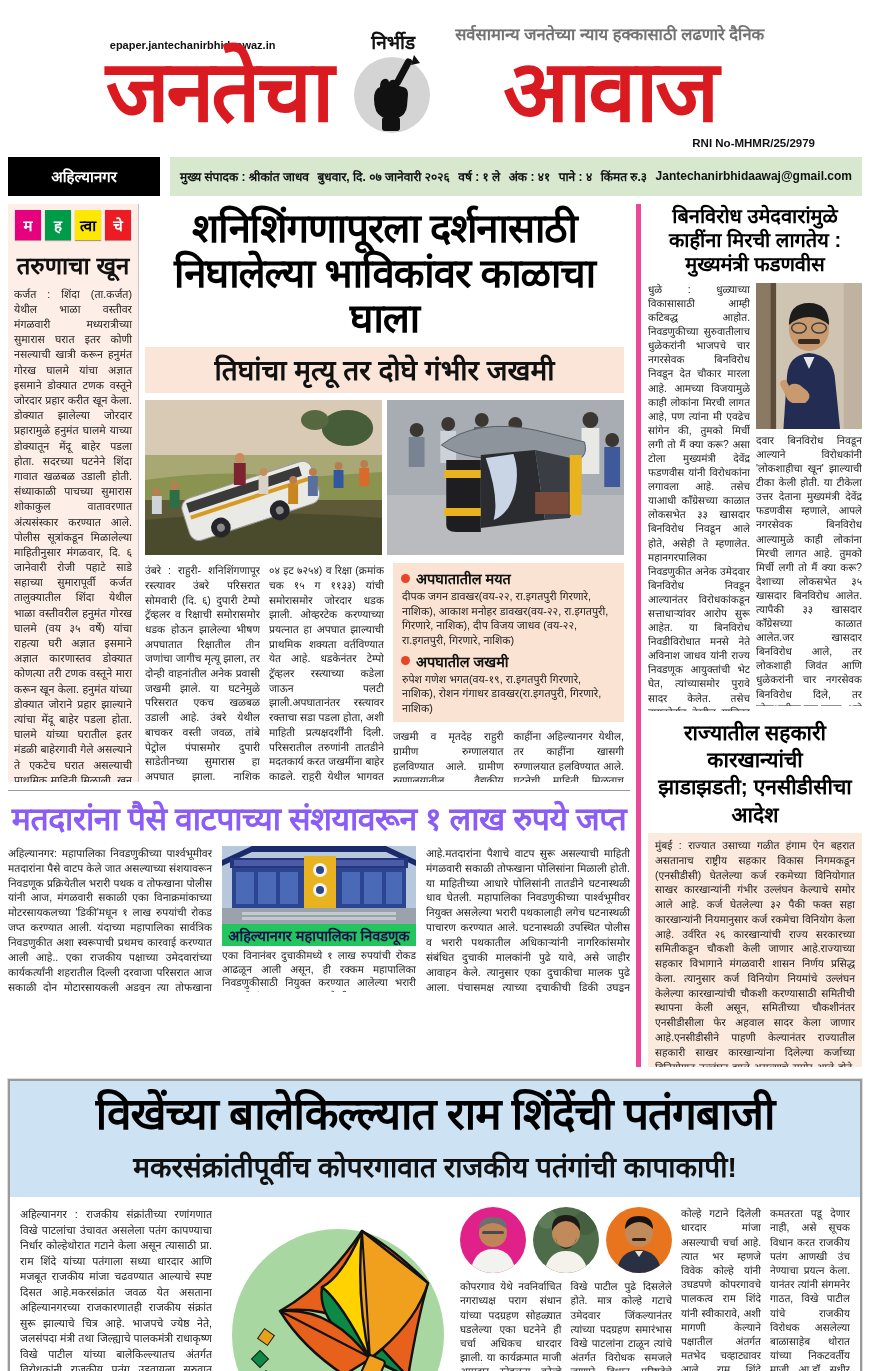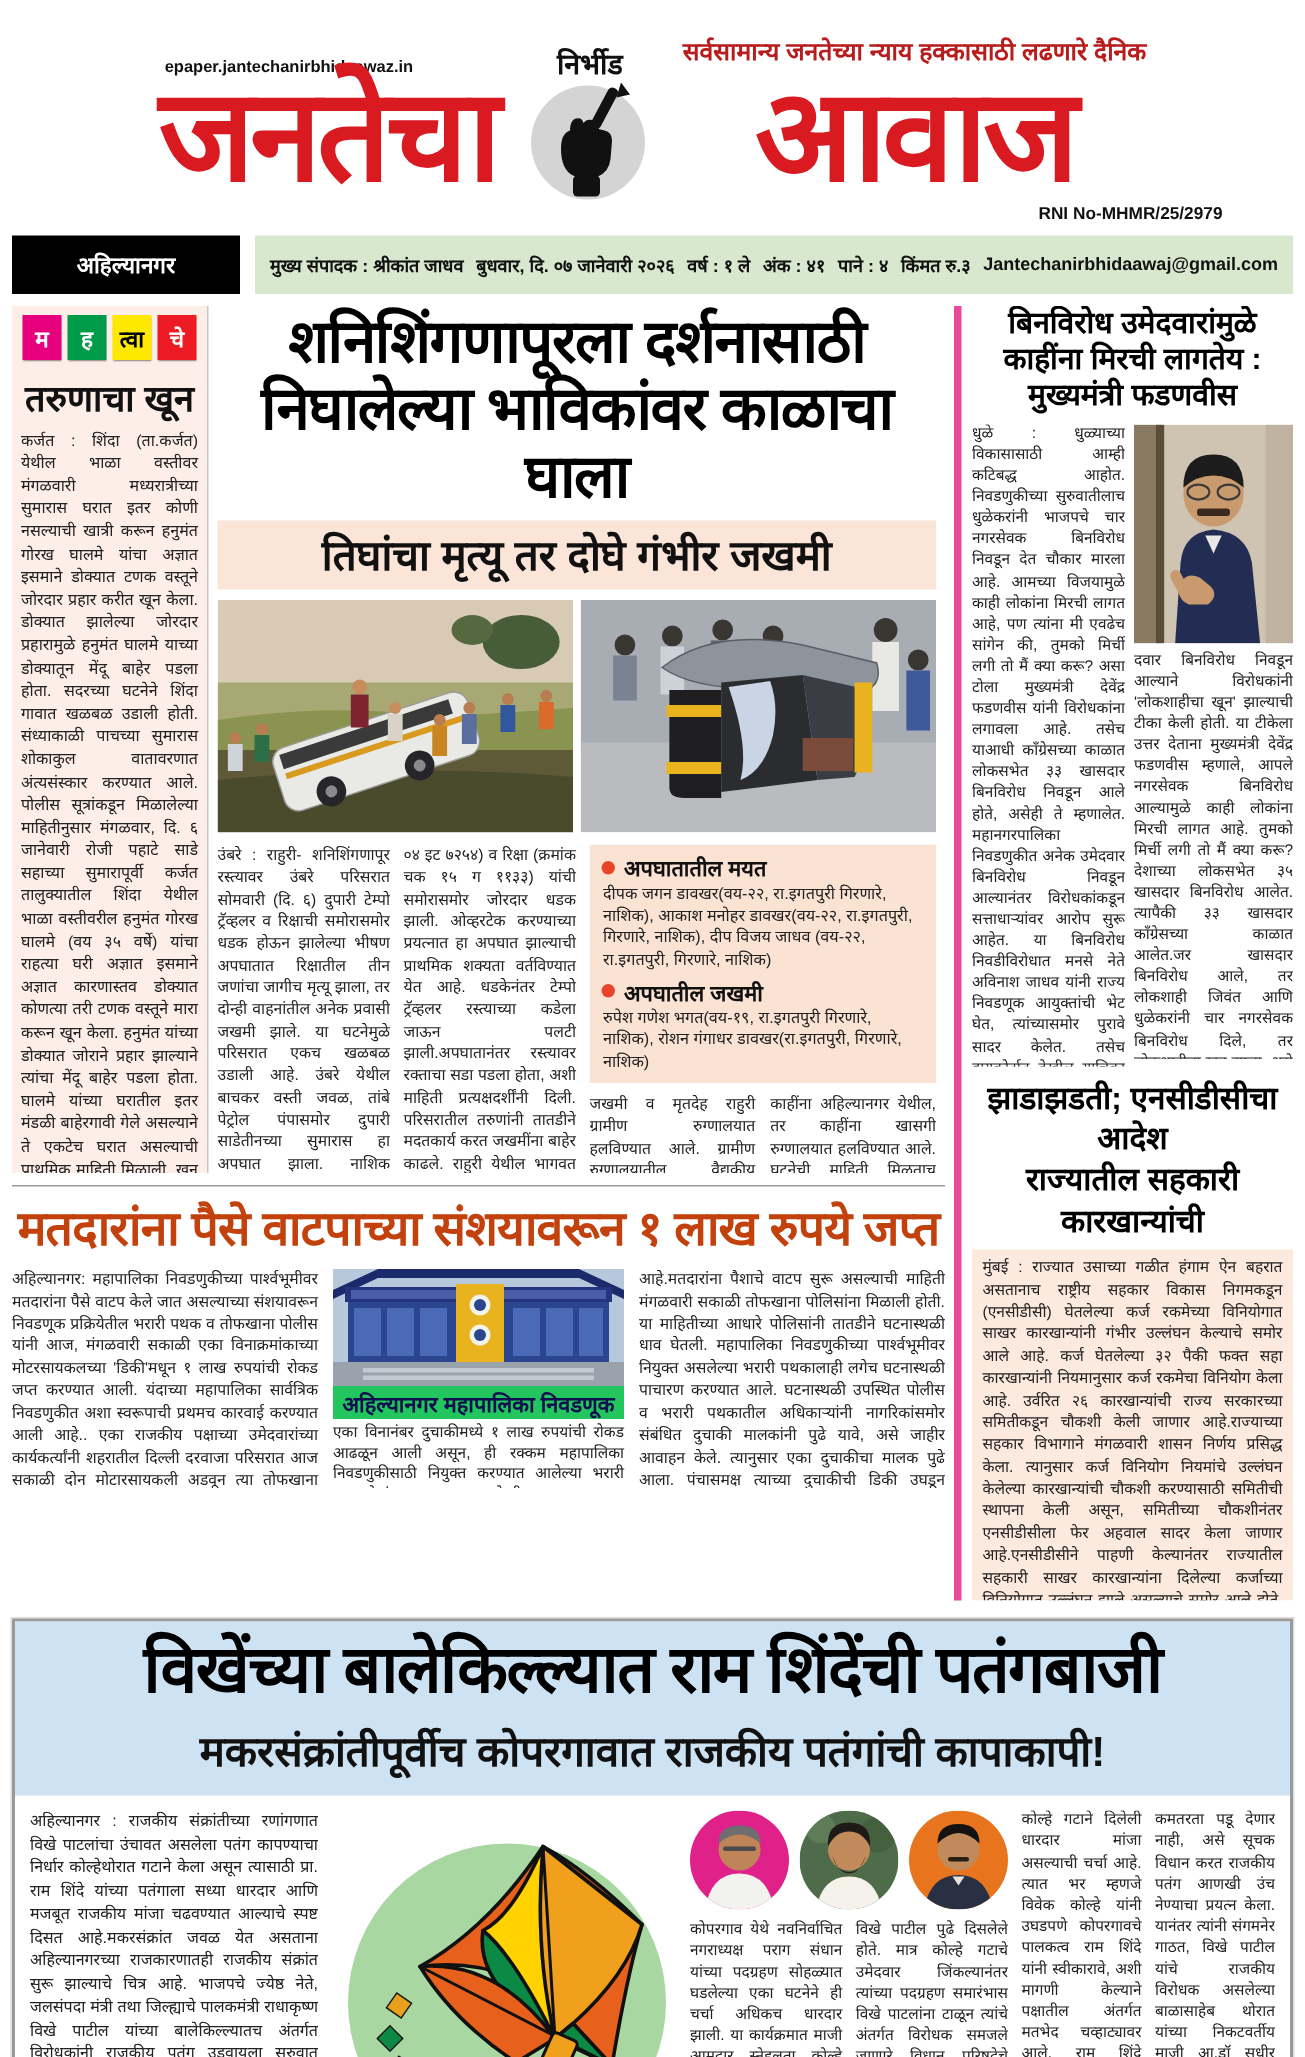--- a/index.html
+++ b/index.html
@@ -11,21 +11,21 @@
   .masthead { display:flex; justify-content:center; align-items:flex-end; padding-top:22px; gap:16px; }
   .mast-left { display:flex; flex-direction:column; align-items:flex-start; }
   .epaper-url { font-size:11px; font-weight:700; color:#111; margin:0 0 0 4px; }
   .logo-red { color:#da1a21; font-weight:800; font-size:86px; line-height:0.95; letter-spacing:-3px; }
   .mast-center { display:flex; flex-direction:column; align-items:center; width:92px; position:relative;font-family:Liberation Serif, serif; }
   .nirbhid { font-weight:800; font-size:19px; color:#111; z-index:2; }
   .fist-wrap { width:78px; height:82px; margin-top:-4px; position:relative; }
   .fist-circle { position:absolute; left:0; top:6px; width:76px; height:76px; border-radius:50%; background:#d4d4d4; }
   .fist-wrap svg { position:absolute; left:4px; top:0; }
   .mast-right { display:flex; flex-direction:column; align-items:center; }
-  .tagline { font-size:16.5px; font-weight:700; color:#b91c1c; margin-bottom:6px; white-space:nowrap; }
+  .tagline { font-size:16.5px; font-weight:700; color:#737373; margin-bottom:6px; white-space:nowrap; }
   .rni-row { width:760px; margin:4px auto 0; text-align:right; font-size:11.5px; font-weight:700; color:#111; }
 
   
   .infobar { display:flex; margin:8px 8px 0; height:39px; }
   .region-box { background:#000; color:#fff; font-weight:700; width:152px; display:flex; align-items:center; justify-content:center; font-size:15px; flex:none; }
   .info-green { flex:1; background:#d7e8cf; display:flex; align-items:center; justify-content:space-between; padding:0 10px; font-size:12px; font-weight:700; margin-left:10px; color:#111; white-space:nowrap; }
 
   
   .main { display:flex; margin:8px 8px 0; align-items:stretch; }
   .left-zone { width:622px; flex:none; }
@@ -50,21 +50,21 @@
   .lead-right { flex:1; overflow:hidden; }
   .casualty-box { background:#fbe3d3; padding:5px 8px 4px; }
   .cb-row { margin-bottom:3px; }
   .cb-title { font-weight:800; font-size:14.5px; color:#111; display:flex; align-items:center; gap:6px; }
   .bullet { width:9px; height:9px; border-radius:50%; background:#e8442a; flex:none; }
   .cb-text { font-size:10.8px; line-height:1.35; color:#222; margin:1px 0 2px 1px; }
   .lead-cont { column-count:2; column-gap:10px; font-size:10.5px; line-height:1.4; text-align:justify; color:#222; margin-top:7px; height:118px; overflow:hidden; }
 
   
   .cash { border-top:1px solid #9a9a9a; margin-top:8px; padding-top:5px; }
-  .cash-headline { font-size:32px; font-weight:800; text-align:center; color:#c2410c; letter-spacing:-0.5px; }
+  .cash-headline { font-size:32px; font-weight:800; text-align:center; color:#8b5cf6; letter-spacing:-0.5px; }
   .cash-body { display:flex; gap:10px; margin-top:7px; height:146px; overflow:hidden; }
   .cash-left, .cash-right { flex:1; font-size:10.5px; line-height:1.42; text-align:justify; color:#222; }
   .cash-photo-block { width:194px; flex:none; }
   .muni-photo { width:194px; height:78px; overflow:hidden; }
   .muni-photo svg { display:block; width:100%; height:100%; }
   .muni-caption-band { background:#22c55e; color:#10104e; font-weight:800; font-size:14.5px; text-align:center; padding:1px 0; }
   .muni-caption-text { font-size:10.3px; line-height:1.35; text-align:justify; color:#222; margin-top:3px; }
 
   
   .right-col { flex:1; border-left:5px solid #ec4899; padding:0 0 0 7px; margin-left:6px; overflow:hidden; }
@@ -311,22 +311,22 @@
               <ellipse cx="69" cy="45" rx="8" ry="5" fill="none" stroke="#3a3a3a" stroke-width="1.5"></ellipse>
               <path d="M40 120 q-10 -4 -6 -14 q4 -8 14 -4 l8 6 q6 6 -2 12 Z" fill="#c89a6e"></path>
               <rect x="30" y="96" width="8" height="22" rx="4" fill="#c89a6e" transform="rotate(-30 34 107)"></rect>
             </svg>
           </div>
           <div class="rb-right-text">दवार बिनविरोध निवडून आल्याने विरोधकांनी 'लोकशाहीचा खून' झाल्याची टीका केली होती. या टीकेला उत्तर देताना मुख्यमंत्री देवेंद्र फडणवीस म्हणाले, आपले नगरसेवक बिनविरोध आल्यामुळे काही लोकांना मिरची लागत आहे. तुमको मिर्ची लगी तो मैं क्या करू? देशाच्या लोकसभेत ३५ खासदार बिनविरोध आलेत. त्यापैकी ३३ खासदार काँग्रेसच्या काळात आलेत.जर खासदार बिनविरोध आले, तर लोकशाही जिवंत आणि धुळेकरांनी चार नगरसेवक बिनविरोध दिले, तर लोकशाहीचा खून झाला, असे म्हणणाऱ्यांचे डोके कुठे आहे? हे सांगण्याची आवश्यकता नाही, अशी टीका फडणवीस यांनी केली. तसेच धुळेकरांचे प्रेम आम्ही स्वीकारतो. या धुळ्याचा विकास करण्याला प्रयत्न आम्ही करणार आहोत, असेही ते म्हणालेत.</div>
         </div>
       </div>
 
       <div class="ncdc">
+        <div class="ncdc-headline">राज्यातील सहकारी कारखान्यांची</div>
         <div class="ncdc-headline">झाडाझडती; एनसीडीसीचा आदेश</div>
-        <div class="ncdc-headline">राज्यातील सहकारी कारखान्यांची</div>
         <div class="ncdc-body">मुंबई : राज्यात उसाच्या गळीत हंगाम ऐन बहरात असतानाच राष्ट्रीय सहकार विकास निगमकडून (एनसीडीसी) घेतलेल्या कर्ज रकमेच्या विनियोगात साखर कारखान्यांनी गंभीर उल्लंघन केल्याचे समोर आले आहे. कर्ज घेतलेल्या ३२ पैकी फक्त सहा कारखान्यांनी नियमानुसार कर्ज रकमेचा विनियोग केला आहे. उर्वरित २६ कारखान्यांची राज्य सरकारच्या समितीकडून चौकशी केली जाणार आहे.राज्याच्या सहकार विभागाने मंगळवारी शासन निर्णय प्रसिद्ध केला. त्यानुसार कर्ज विनियोग नियमांचे उल्लंघन केलेल्या कारखान्यांची चौकशी करण्यासाठी समितीची स्थापना केली असून, समितीच्या चौकशीनंतर एनसीडीसीला फेर अहवाल सादर केला जाणार आहे.एनसीडीसीने पाहणी केल्यानंतर राज्यातील सहकारी साखर कारखान्यांना दिलेल्या कर्जाच्या विनियोगात उल्लंघन झाले असल्याचे समोर आले होते. एनसीडीसीने ऑक्टोबर २०२५ मध्ये एक पत्र पाठवून राज्य सरकारला या बाबत कळविले होते. तसेच या प्रकाराबाबत राज्य सरकारने काय कारवाई केली, याची माहिती एनसीडीसीला कळवावी, असेही म्हटले होते. सहकारी साखर कारखान्यांना बळकटी देण्यासाठी अनुदान, या योजनेअंतर्गत एनसीडीसीने राज्यातील ३२ सहकारी साखर कारखान्यांना खेळत्या भांडवलाची (मार्जिन मनी) आवश्यकता पूर्ण करण्यासाठी राज्य सरकारच्या मार्फत ४,३५५.१२ कोटी रुपयांचे कर्ज वितरित केले आहे.</div>
       </div>
     </div>
   </div>
 
   <div class="kite-section">
     <div class="kite-head">
       <div class="kite-headline">विखेंच्या बालेकिल्ल्यात राम शिंदेंची पतंगबाजी</div>
       <div class="kite-subhead">मकरसंक्रांतीपूर्वीच कोपरगावात राजकीय पतंगांची कापाकापी!</div>
     </div>

